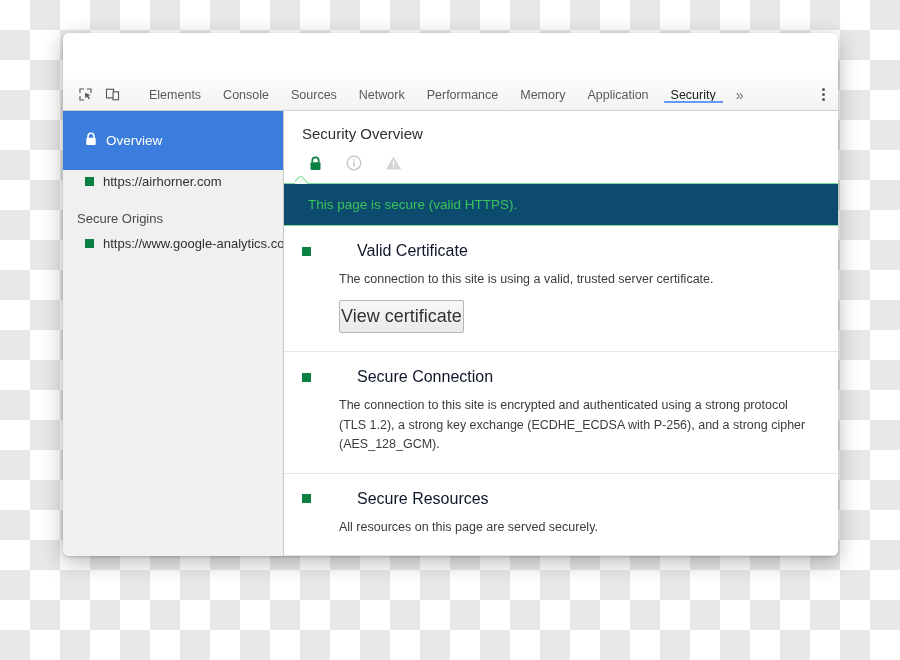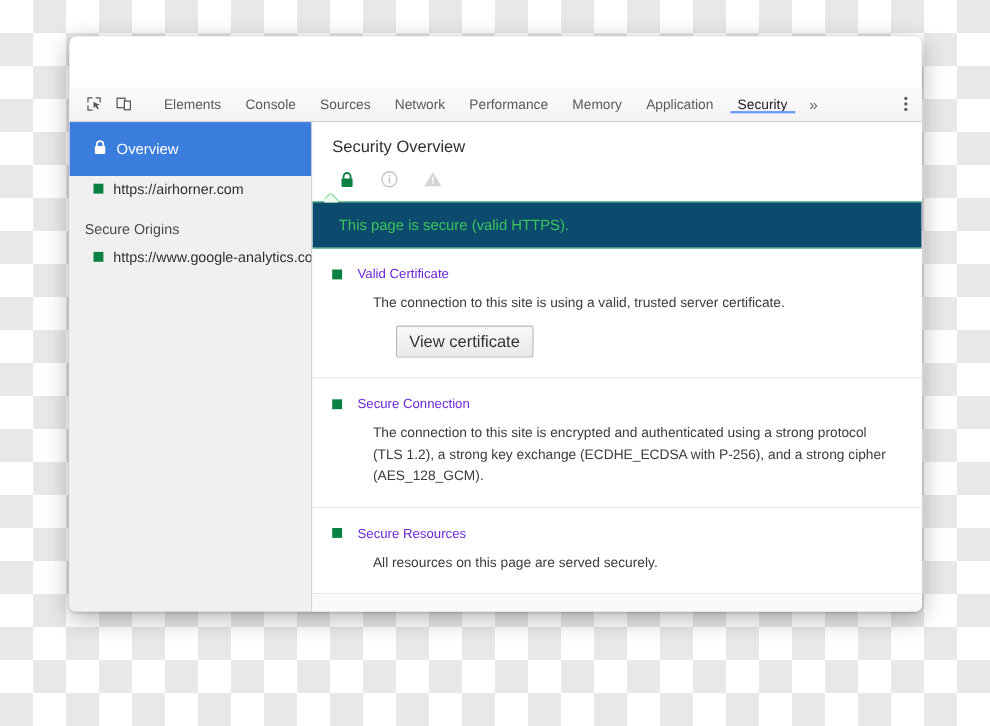--- a/index.html
+++ b/index.html
@@ -165,21 +165,21 @@
   
   .sidebar {
     width: 220px;
     min-width: 220px;
     background: #f0f0f0;
     border-right: 1px solid #c9c9c9;
     overflow: hidden;
     padding-bottom: 8px;
   }
   .sb-overview {
-    height: 49px;
+    height: 59px;
     background: #3b7ddd;
     display: flex;
     align-items: center;
     gap: 9px;
     padding-left: 22px;
     color: #ffffff;
     font-size: 13.5px;
   }
   .sb-group-title {
     font-size: 13px;
@@ -278,35 +278,36 @@
     padding: 16px 24px 18px 18px;
     border-bottom: 1px solid #e6e6e6;
   }
   .block-head {
     display: flex;
     align-items: center;
     gap: 14px;
     margin-bottom: 10px;
   }
   .block-title {
-    font-size: 12px;
-    color: #6d28d9;
+    font-size: 16px;
+    color: #0f172a;
+    margin-left: 32px;
   }
   .block-body {
     font-size: 12.5px;
     color: #3c3c3c;
     line-height: 1.55;
     padding-left: 37px;
     max-width: 470px;
   }
   .btn {
-    margin: 11px 0 0 58px;
+    margin: 11px 0 0 37px;
     display: inline-block;
-    padding: 5px 11px;
-    font-size: 15px;
+    padding: 5px 1px;
+    font-size: 18px;
     color: #333;
     background: linear-gradient(180deg,#f8f8f8 0%, #e9e9e9 100%);
     border: 1px solid #b6b6b6;
     border-radius: 2px;
     font-family: "Liberation Sans", sans-serif;
   }
   .panel-footer {
     flex: 1;
     background: #fafafa;
     min-height: 26px;

